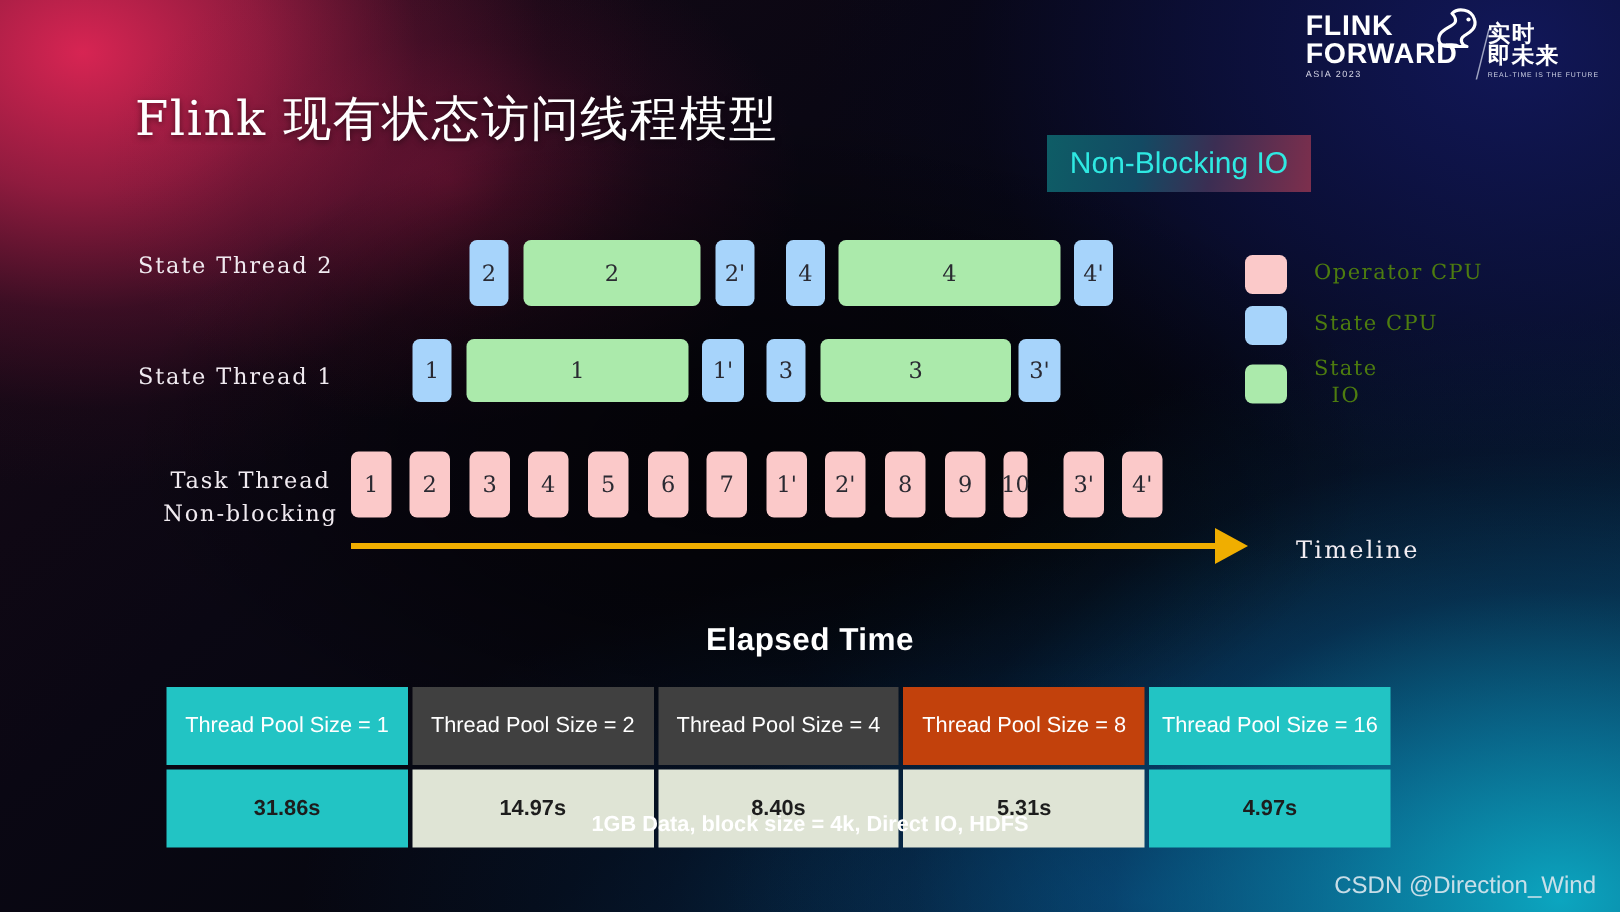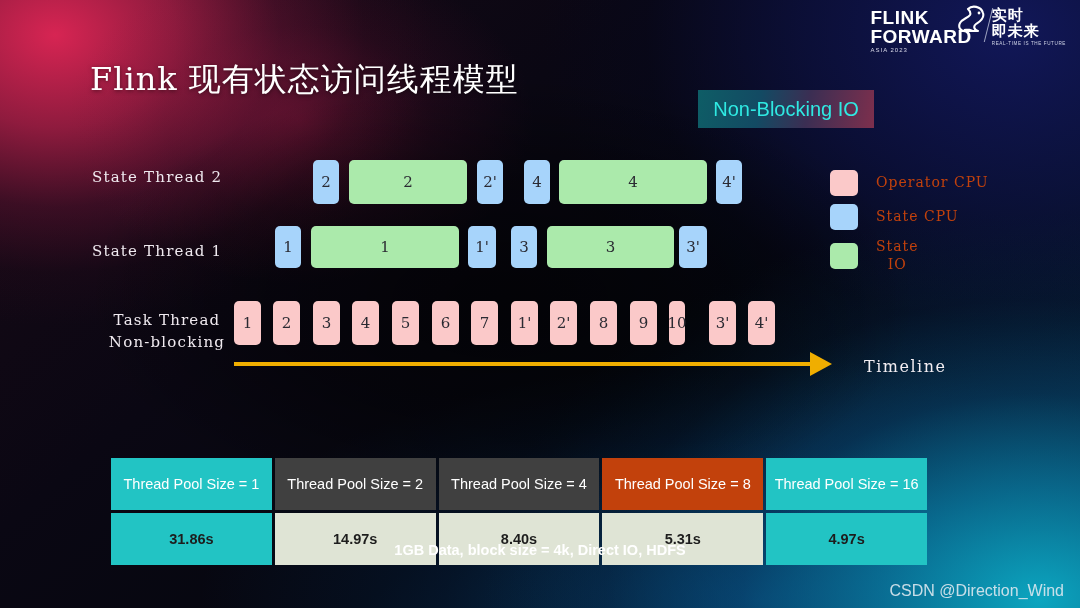--- a/index.html
+++ b/index.html
@@ -60,21 +60,21 @@
                 rgba(0,0,0,0.62) 0%,
                 rgba(0,0,0,0.36) 45%,
                 rgba(0,0,0,0) 80%);
   }
 
   
   .logo {
     position: absolute;
     top: 8px; right: 14px;
     display: flex;
-    align-items: flex-start;
+    align-items: flex-end;
     gap: 0;
     color: #fff;
   }
   .logo-left { position: relative; line-height: 1.0; text-align: left; }
   .logo-flink {
     font-size: 19px; font-weight: bold; letter-spacing: 0.5px;
     font-family: "Liberation Sans", sans-serif;
   }
   .logo-forward {
     font-size: 19px; font-weight: bold; letter-spacing: 0.5px;
@@ -168,21 +168,21 @@
   }
 
   
   .legend { position: absolute; left: 830px; top: 170px; }
   .legend-row { display: flex; align-items: center; margin-bottom: 8px; }
   .legend-swatch { width: 28px; height: 26px; border-radius: 5px; flex: none; }
   .legend-text {
     margin-left: 18px;
     font-family: "DejaVu Serif", serif;
     font-size: 14px;
-    color: #c2410c;
+    color: #4d7c0f;
     letter-spacing: 1px;
     line-height: 1.25;
     white-space: pre-line;
     text-align: center;
   }
 
   
   .elapsed-title {
     position: absolute;
     left: 0; right: 0; top: 415px;
@@ -294,20 +294,21 @@
       <div class="legend-swatch" style="background:#a7d4fb;"></div>
       <div class="legend-text">State CPU</div>
     </div>
     <div class="legend-row">
       <div class="legend-swatch" style="background:#abeaab;"></div>
       <div class="legend-text">State
 IO</div>
     </div>
   </div>
 
+  <div class="elapsed-title">Elapsed Time</div>
 
   <table class="perf">
     <tbody>
       <tr>
         <td class="hd hd-teal">Thread Pool Size = 1</td>
         <td class="hd hd-green">Thread Pool Size = 2</td>
         <td class="hd hd-green">Thread Pool Size = 4</td>
         <td class="hd hd-green-l">Thread Pool Size = 8</td>
         <td class="hd hd-teal">Thread Pool Size = 16</td>
       </tr>

